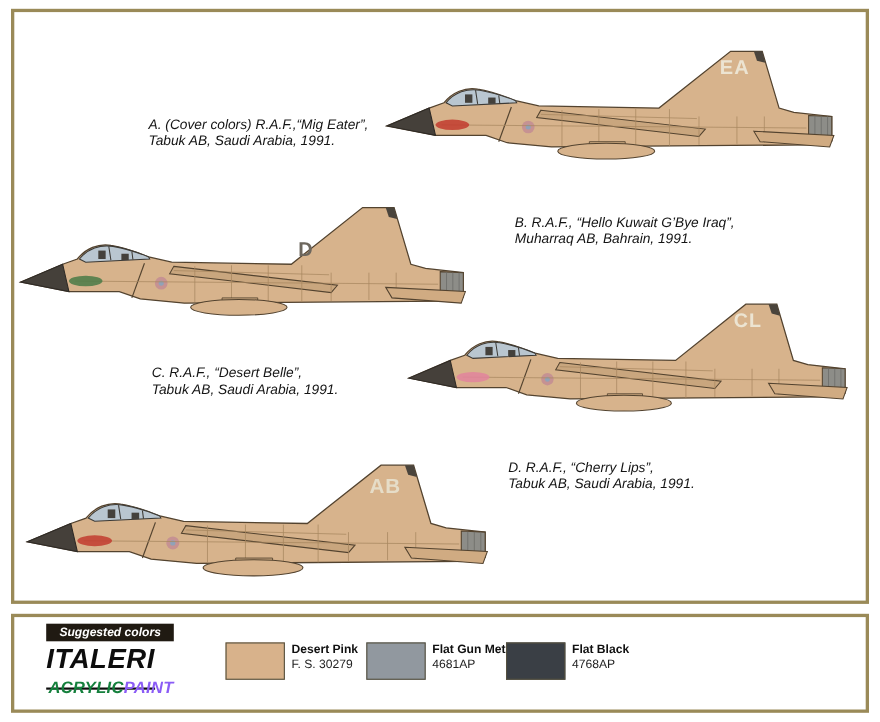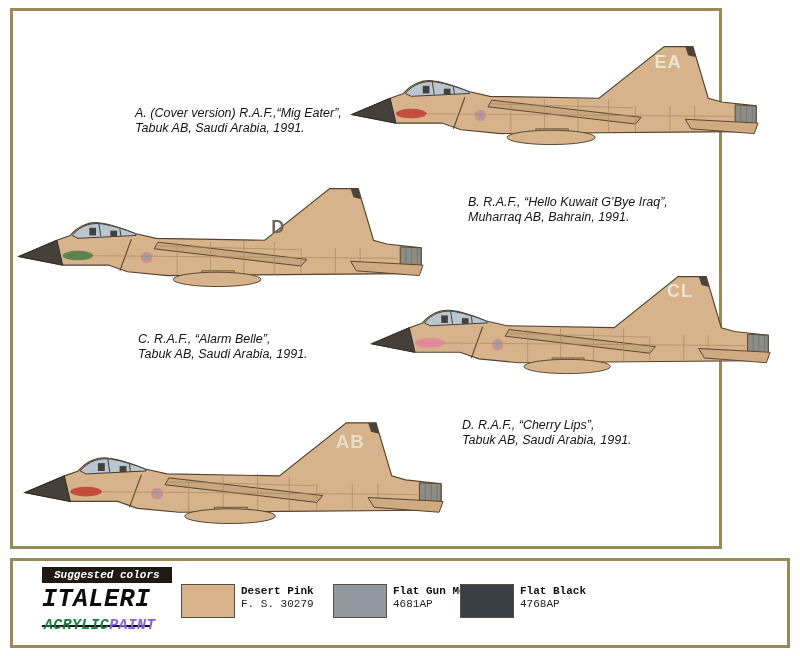--- a/index.html
+++ b/index.html
@@ -1,19 +1,19 @@
 <!DOCTYPE html>
 <html><head>
 <meta charset="utf-8">
 <style>
   html,body{margin:0;padding:0;background:#ffffff;}
   .page{position:relative;width:800px;height:656px;background:#ffffff;overflow:hidden;
         font-family:"Liberation Sans",sans-serif;}
   .frame{position:absolute;background:#ffffff;border:3px solid #9a8a58;box-sizing:border-box;}
-  .main-frame{left:10px;top:8px;width:712px;height:541px;}
+  .main-frame{left:10px;top:8px;width:780px;height:541px;}
   .bottom-frame{left:10px;top:558px;width:780px;height:90px;}
 
   .aircraft{position:absolute;}
   .aircraft svg{display:block;width:100%;height:100%;}
   .ac-a{left:335px;top:28px;width:412px;height:107px;}
   .ac-b{left:2px;top:170px;width:410px;height:107px;}
   .ac-c{left:355px;top:258px;width:404px;height:106px;}
   .ac-d{left:8px;top:404px;width:424px;height:110px;}
 
   .caption{position:absolute;width:290px;font-style:italic;font-size:12.5px;line-height:15px;color:#141414;}
@@ -27,21 +27,21 @@
   
   .sc-label{position:absolute;left:29px;top:6px;padding:2px 12px;background:#201a12;color:#ffffff;
             font-style:italic;font-weight:700;font-size:11px;}
   .brand{position:absolute;left:29px;top:24px;font-style:italic;font-weight:900;font-size:25px;
          letter-spacing:.5px;color:#0d0d0d;border-bottom:2px solid #0d0d0d;padding-bottom:11px;}
   .brand2{position:absolute;left:31px;top:56px;font-style:italic;font-weight:900;font-size:15px;letter-spacing:.3px;}
   .brand2 .acrylic{color:#15803d;}
   .brand2 .paint{color:#8b5cf6;}
 
   .swatch-group{position:absolute;top:23px;display:flex;align-items:flex-start;}
-  .sg-0{left:168px;justify-content:space-between;}
+  .sg-0{left:192px;justify-content:space-between;}
   .sg-1{left:320px;}
   .sg-2{left:447px;}
   .swatch{width:54px;height:34px;border:1px solid #55503f;box-sizing:border-box;}
   .swatch-text{margin-left:6px;padding-top:1px;}
   .swatch-name{font-weight:700;font-size:11px;color:#111;line-height:13px;}
   .swatch-code{font-size:11px;color:#222;line-height:13px;}
 
   .watermark{position:absolute;left:620px;top:616px;font-weight:700;font-size:28px;color:#b7c4d6;
              letter-spacing:1px;text-shadow:0 0 1px #cdd8e6;}
 </style>
@@ -88,21 +88,21 @@
   <div class="frame main-frame" style="border-color: rgb(154, 138, 88);">
 
     <div class="aircraft ac-a">
       <svg viewBox="0 0 430 112" preserveAspectRatio="none">
         <use href="#tornado"></use>
         <ellipse class="nose-art" cx="66" cy="78" rx="16" ry="5" opacity="0.85" style="fill: rgb(194, 59, 46);"></ellipse>
         <text class="tail-code" text-anchor="middle" x="334" y="30" style="fill: rgb(236, 228, 210);">EA</text>
       </svg>
     </div>
     <div class="caption cap-a">
-      <div>A. (Cover version) R.A.F.,“Mig Eater”,</div>
+      <div>A. (Cover colors) R.A.F.,“Mig Eater”,</div>
       <div>Tabuk AB, Saudi Arabia, 1991.</div>
     </div>
 
     <div class="aircraft ac-b">
       <svg viewBox="0 0 430 112" preserveAspectRatio="none">
         <use href="#tornado"></use>
         <ellipse class="nose-art" cx="66" cy="78" rx="16" ry="5" opacity="0.85" style="fill: rgb(74, 122, 70);"></ellipse>
         <text class="tail-code" text-anchor="middle" x="276" y="54" style="fill: rgb(109, 103, 94);">D</text>
       </svg>
     </div>
@@ -112,39 +112,39 @@
     </div>
 
     <div class="aircraft ac-c">
       <svg viewBox="0 0 430 112" preserveAspectRatio="none">
         <use href="#tornado"></use>
         <ellipse class="nose-art" cx="66" cy="78" rx="16" ry="5" opacity="0.85" style="fill: rgb(226, 132, 156);"></ellipse>
         <text class="tail-code" text-anchor="middle" x="332" y="30" style="fill: rgb(236, 228, 210);">CL</text>
       </svg>
     </div>
     <div class="caption cap-c">
-      <div>C. R.A.F., “Alarm Belle”,</div>
+      <div>C. R.A.F., “Desert Belle”,</div>
       <div>Tabuk AB, Saudi Arabia, 1991.</div>
     </div>
 
     <div class="aircraft ac-d">
       <svg viewBox="0 0 430 112" preserveAspectRatio="none">
         <use href="#tornado"></use>
         <ellipse class="nose-art" cx="66" cy="78" rx="16" ry="5" opacity="0.85" style="fill: rgb(194, 59, 46);"></ellipse>
         <text class="tail-code" text-anchor="middle" x="334" y="34" style="fill: rgb(230, 221, 200);">AB</text>
       </svg>
     </div>
     <div class="caption cap-d">
       <div>D. R.A.F., “Cherry Lips”,</div>
       <div>Tabuk AB, Saudi Arabia, 1991.</div>
     </div>
 
   </div>
 
-  <div class="frame bottom-frame" style="border-color: rgb(154, 138, 88); font-family: Liberation Mono, monospace;">
+  <div class="frame bottom-frame" style="border-color: rgb(154, 138, 88);">
     <div class="sc-label">Suggested colors</div>
     <div class="brand">ITALERI</div>
     <div class="brand2">
       <span class="acrylic">ACRYLIC</span><span class="paint">PAINT</span>
     </div>
 
     <div class="swatch-group sg-0">
       <div class="swatch" style="background-color: rgb(216, 178, 139);"></div>
       <div class="swatch-text">
         <div class="swatch-name">Desert Pink</div>

